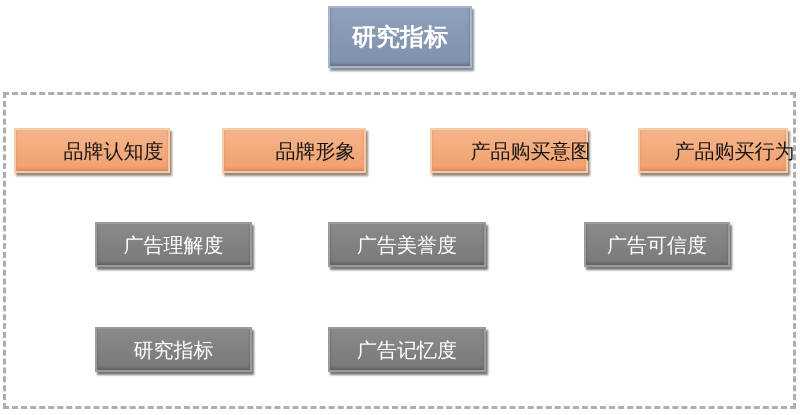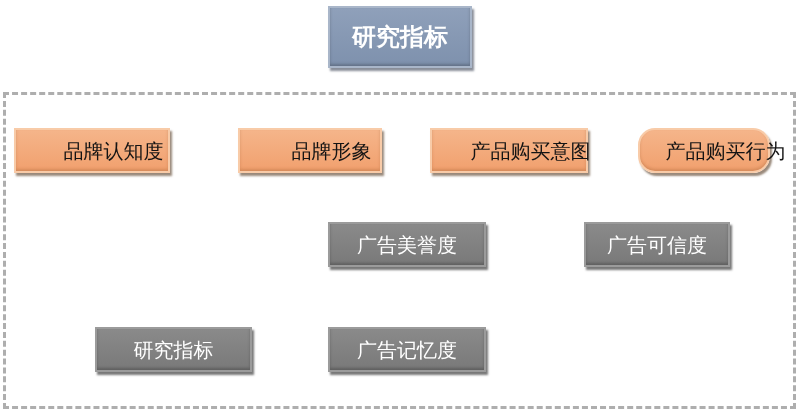--- a/index.html
+++ b/index.html
@@ -72,23 +72,23 @@
   }
   .gray {
     background: linear-gradient(to bottom, var(--gray_fill_top), var(--gray_fill_bottom));
     border: 2px solid var(--gray_border);
     box-shadow: 2px 3px 2px rgba(30, 30, 30, 0.6), inset 0 -2px 3px rgba(0, 0, 0, 0.22);
     color: var(--gray_text);
     font-size: 20px;
   }
   
   .b1 { left: 14px;  top: 128px; width: 156px; height: 45px; }
-  .b2 { left: 222px; top: 128px; width: 144px; height: 45px; margin-left: 16px; }
+  .b2 { left: 222px; top: 128px; width: 144px; height: 45px; }
   .b3 { left: 430px; top: 128px; width: 158px; height: 45px; }
-  .b4 { left: 638px; top: 128px; width: 132px; height: 45px; border-radius: 17px; }
+  .b4 { left: 638px; top: 128px; width: 150px; height: 45px; }
   
   .g1 { left: 95px;  top: 222px; width: 157px; height: 45px; }
   .g2 { left: 328px; top: 222px; width: 158px; height: 45px; }
   .g3 { left: 584px; top: 222px; width: 146px; height: 45px; }
   
   .g4 { left: 95px;  top: 327px; width: 157px; height: 45px; }
   .g5 { left: 328px; top: 327px; width: 158px; height: 45px; }
   .g6 { left: 552px; top: 327px; width: 146px; height: 45px; }
   .label { display: inline-block; }
 </style>
@@ -109,20 +109,23 @@
   <div class="node orange b2">
     <span class="label">品牌形象</span>
   </div>
   <div class="node orange b3">
     <span class="label">产品购买意图</span>
   </div>
   <div class="node orange b4">
     <span class="label">产品购买行为</span>
   </div>
 
+  <div class="node gray g1">
+    <span class="label">广告理解度</span>
+  </div>
   <div class="node gray g2">
     <span class="label">广告美誉度</span>
   </div>
   <div class="node gray g3">
     <span class="label">广告可信度</span>
   </div>
 
   <div class="node gray g4">
     <span class="label">研究指标</span>
   </div>

